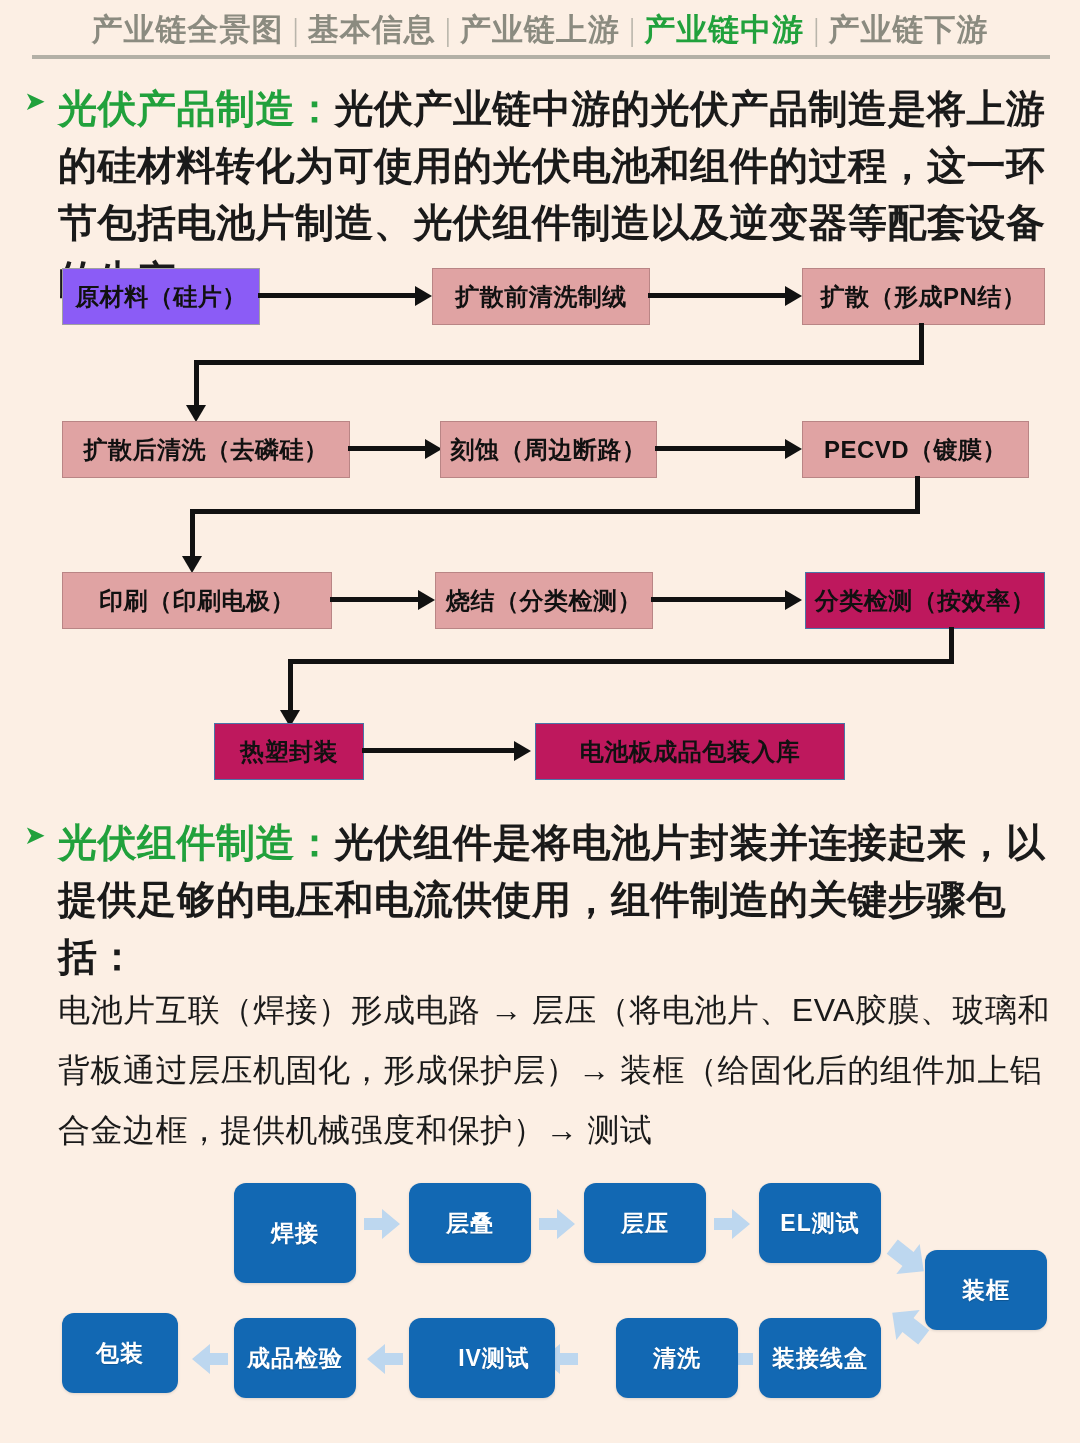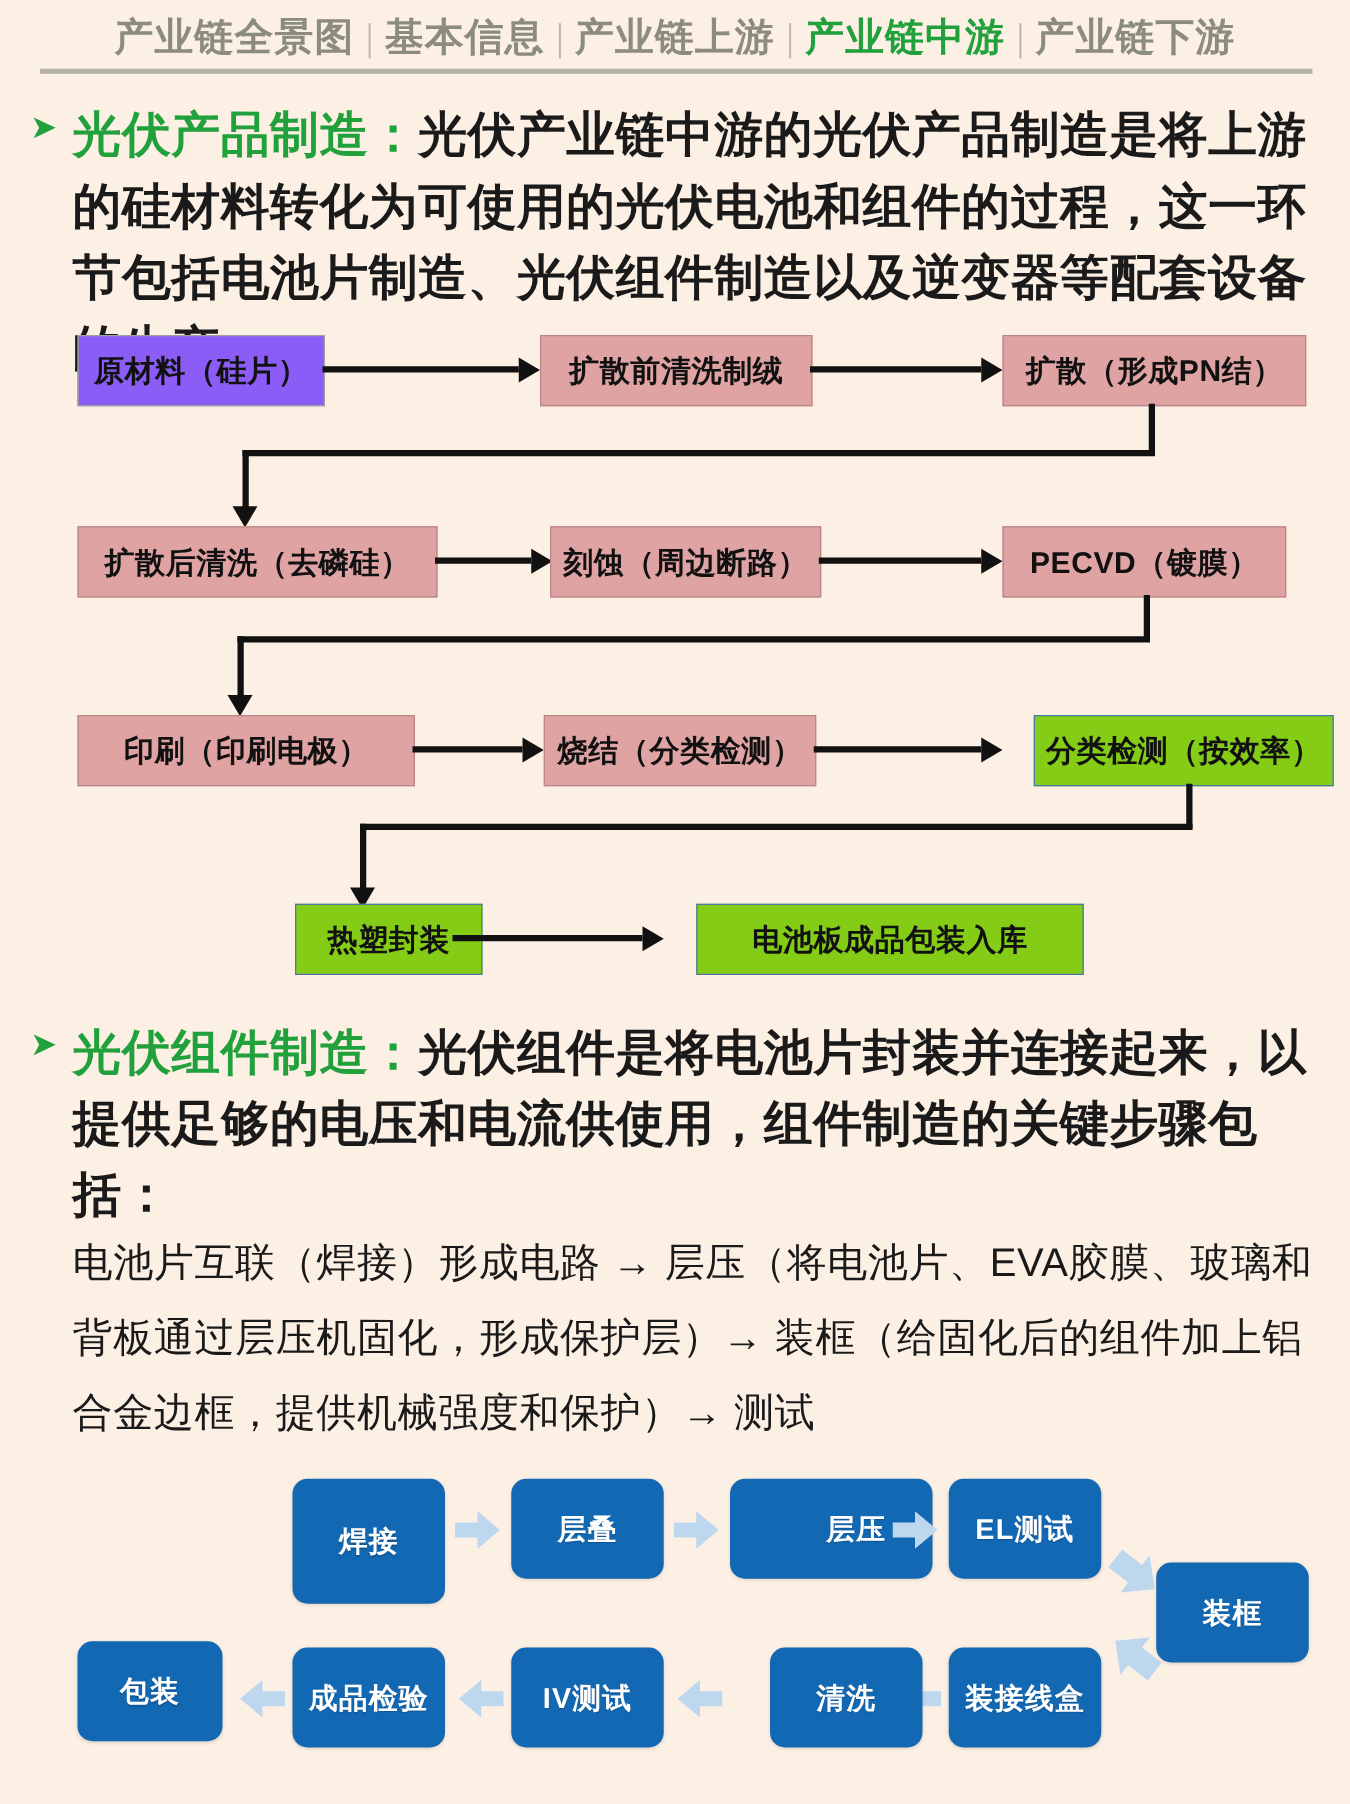--- a/index.html
+++ b/index.html
@@ -48,21 +48,21 @@
   .fbox{
     position:absolute;display:flex;align-items:center;justify-content:center;
     font-size:24px;font-weight:700;color:#111;
     border:1px solid #9a9a9a;
     letter-spacing:0.5px;
     text-align:center;
     font-family:"Liberation Sans","DejaVu Sans",sans-serif;
   }
   .fbox.gray{background:#8b5cf6;border-color:#a0a0a0;}
   .fbox.pink{background:#e0a3a3;border-color:#b98585;}
-  .fbox.blue{background:#84cc16;border-color:#4a76a8;margin-left:22px;}
+  .fbox.blue{background:#be185d;border-color:#4a76a8;}
   .seg{position:absolute;background:#111;}
   .arrowhead{position:absolute;width:0;height:0;}
   .ah-right{border-top:10px solid transparent;border-bottom:10px solid transparent;border-left:17px solid #111;}
   .ah-down{border-left:10px solid transparent;border-right:10px solid transparent;border-top:17px solid #111;}
   
   .bbox{
     position:absolute;border-radius:12px;background:#1268b3;
     display:flex;align-items:center;justify-content:center;
     color:#ffffff;font-size:23px;font-weight:700;letter-spacing:1px;
     box-shadow:0 1px 3px rgba(0,0,0,0.12);
@@ -157,21 +157,21 @@
   <div class="bbox" style="left:234px;top:1183px;width:122px;height:100px;">焊接</div>
   <svg class="chev" style="left:364px;top:1209px;" width="36" height="30" viewBox="0 0 36 30">
     <path d="M0 9 h18 V0 l18 15 -18 15 V21 H0 Z" fill="#bdd7ef"></path>
   </svg>
 
   <div class="bbox" style="left:409px;top:1183px;width:122px;height:80px;">层叠</div>
   <svg class="chev" style="left:539px;top:1209px;" width="36" height="30" viewBox="0 0 36 30">
     <path d="M0 9 h18 V0 l18 15 -18 15 V21 H0 Z" fill="#bdd7ef"></path>
   </svg>
 
-  <div class="bbox" style="left:584px;top:1183px;width:122px;height:80px;padding-left:40px;">层压</div>
+  <div class="bbox" style="left:584px;top:1183px;width:122px;height:80px;">层压</div>
   <svg class="chev" style="left:714px;top:1209px;" width="36" height="30" viewBox="0 0 36 30">
     <path d="M0 9 h18 V0 l18 15 -18 15 V21 H0 Z" fill="#bdd7ef"></path>
   </svg>
 
   <div class="bbox" style="left:759px;top:1183px;width:122px;height:80px;">EL测试</div>
 
   <svg class="chev" style="left:884px;top:1238px;" width="48" height="42" viewBox="0 0 48 42">
     <g transform="rotate(38 24 21)">
       <path d="M4 12 h20 V2 l20 19 -20 19 V30 H4 Z" fill="#bdd7ef"></path>
     </g>
@@ -188,21 +188,21 @@
   <div class="bbox" style="left:759px;top:1318px;width:122px;height:80px;text-align:right;">装接线盒</div>
   <svg class="chev" style="left:717px;top:1344px;" width="36" height="30" viewBox="0 0 36 30">
     <path d="M36 9 h-18 V0 L0 15 l18 15 V21 h18 Z" fill="#bdd7ef"></path>
   </svg>
 
   <div class="bbox" style="left:616px;top:1318px;width:122px;height:80px;">清洗</div>
   <svg class="chev" style="left:542px;top:1344px;" width="36" height="30" viewBox="0 0 36 30">
     <path d="M36 9 h-18 V0 L0 15 l18 15 V21 h18 Z" fill="#bdd7ef"></path>
   </svg>
 
-  <div class="bbox" style="left:409px;top:1318px;width:122px;height:80px;">IV测试</div>
+  <div class="bbox" style="left:409px;top:1318px;width:122px;height:80px;padding-left:24px;">IV测试</div>
   <svg class="chev" style="left:367px;top:1344px;" width="36" height="30" viewBox="0 0 36 30">
     <path d="M36 9 h-18 V0 L0 15 l18 15 V21 h18 Z" fill="#bdd7ef"></path>
   </svg>
 
   <div class="bbox" style="left:234px;top:1318px;width:122px;height:80px;">成品检验</div>
   <svg class="chev" style="left:192px;top:1344px;" width="36" height="30" viewBox="0 0 36 30">
     <path d="M36 9 h-18 V0 L0 15 l18 15 V21 h18 Z" fill="#bdd7ef"></path>
   </svg>
 
   <div class="bbox" style="left:62px;top:1313px;width:116px;height:80px;">包装</div>

